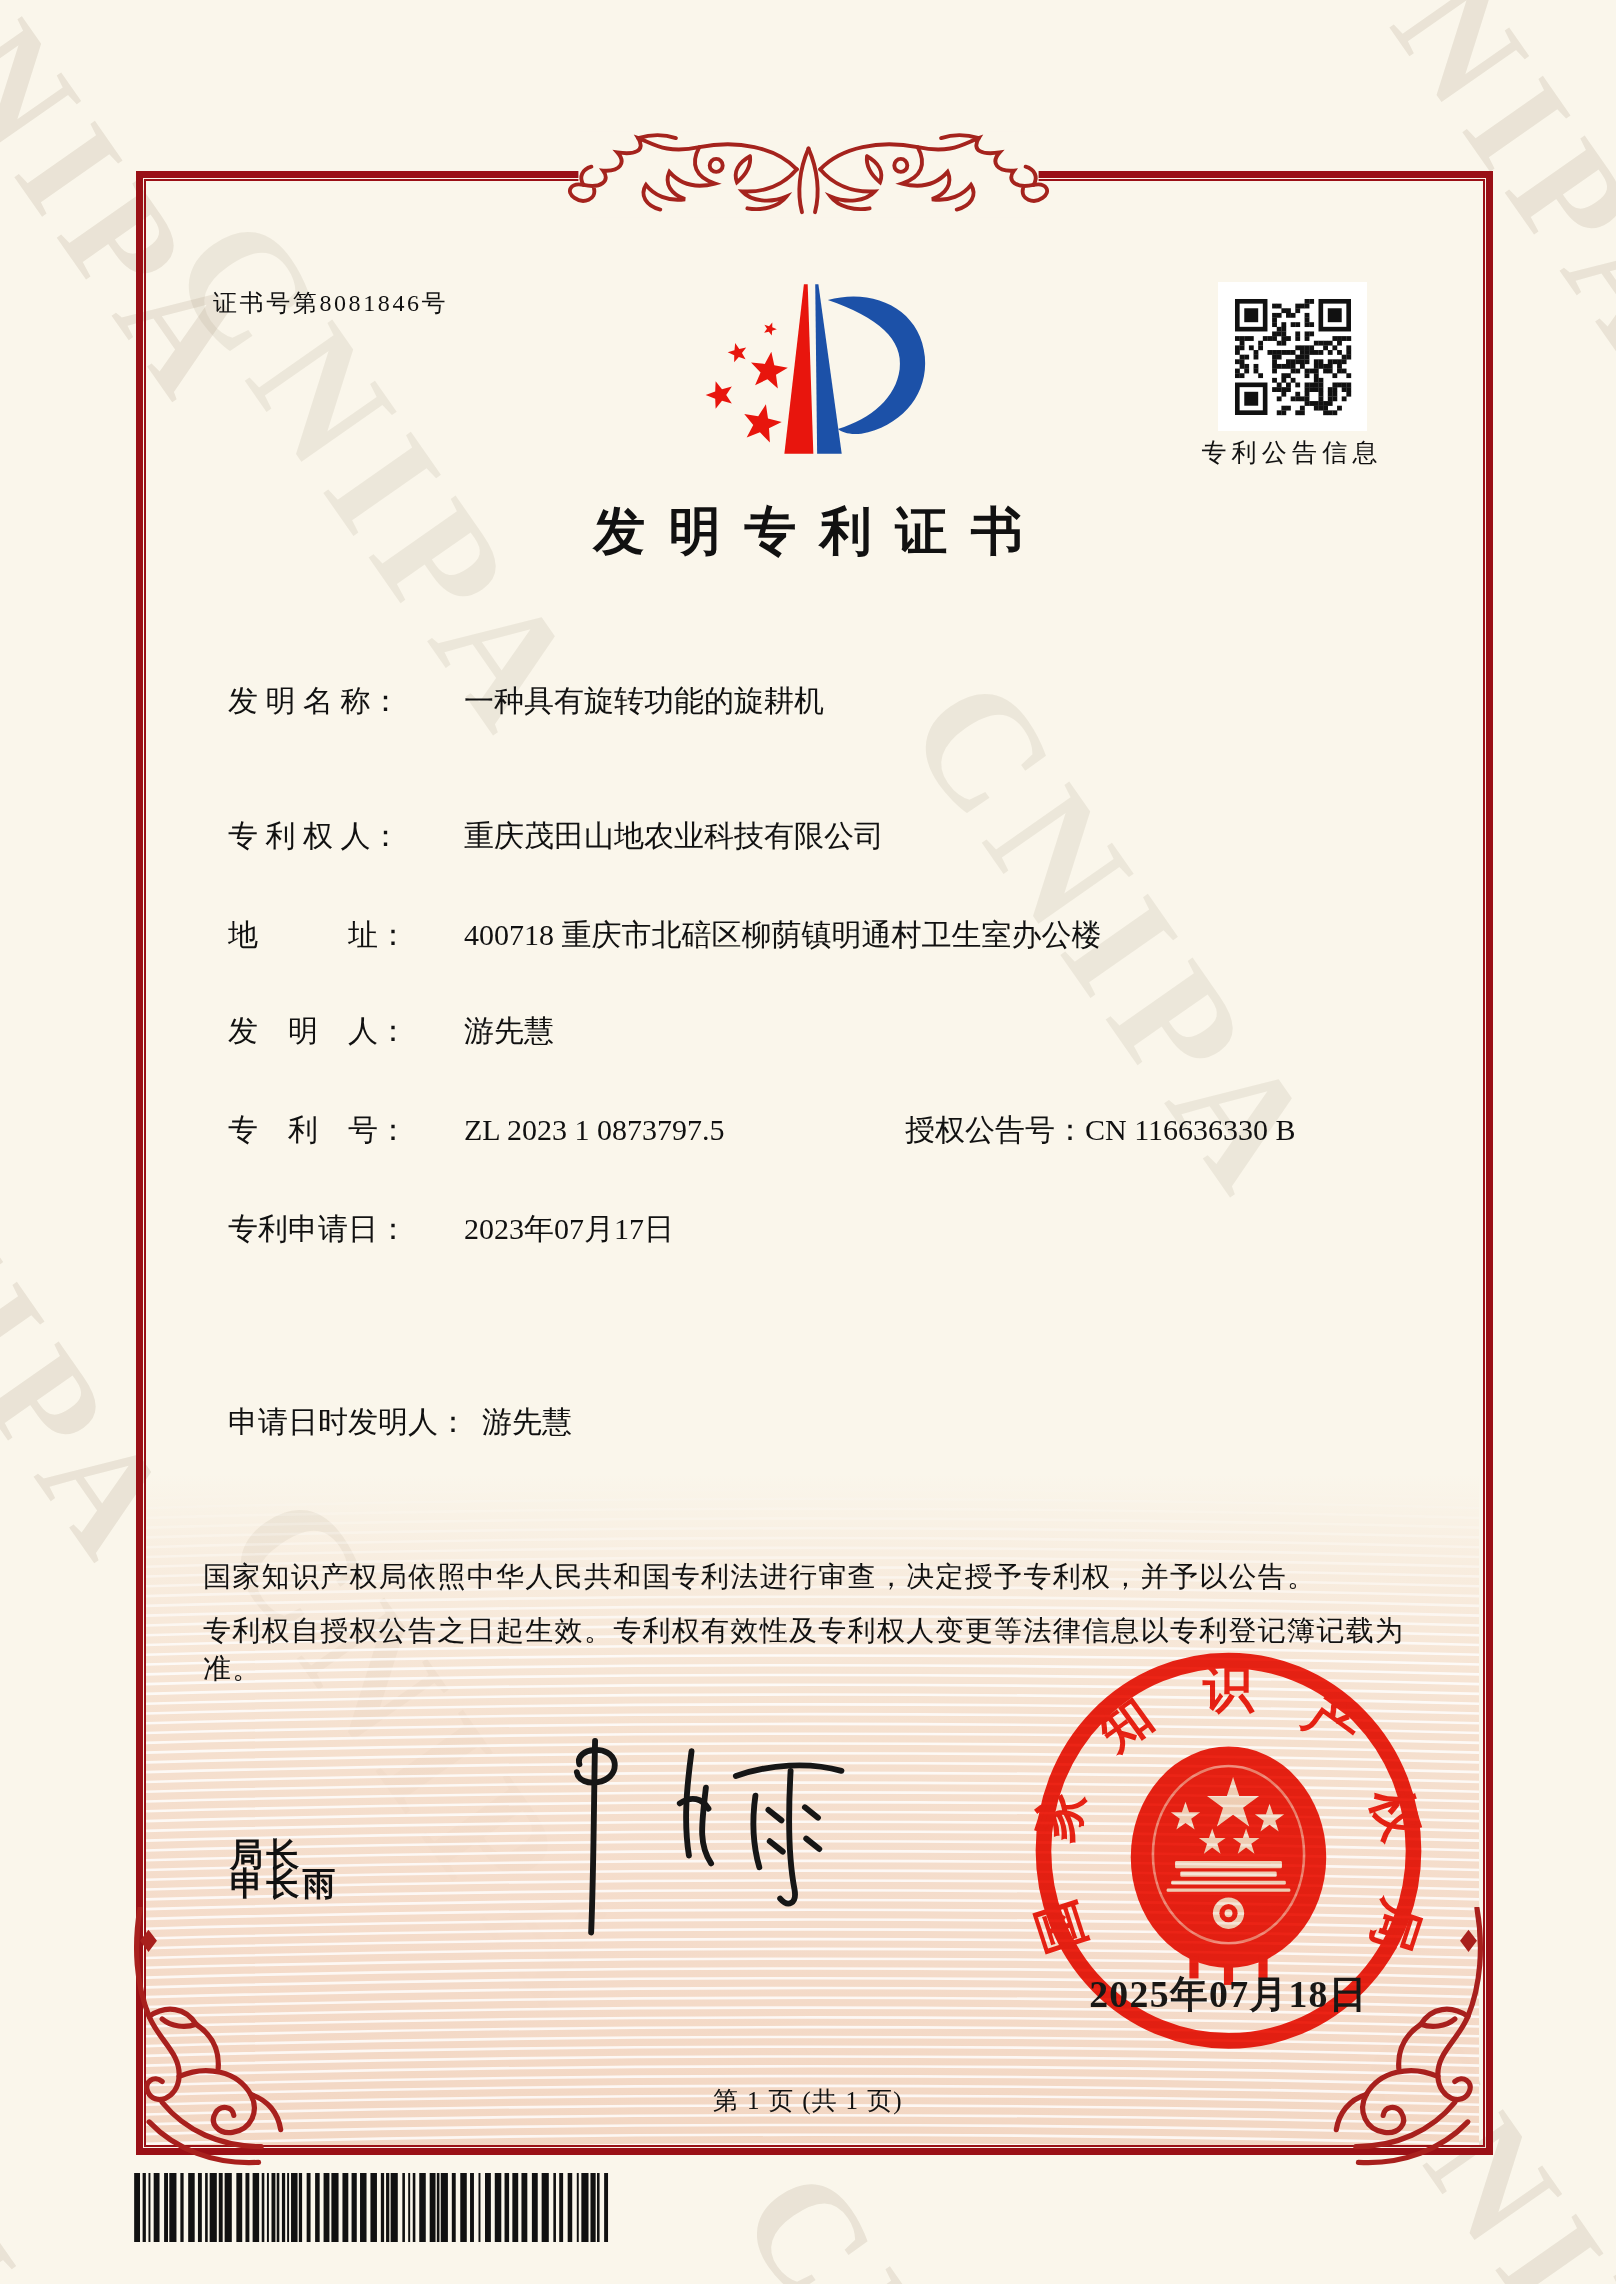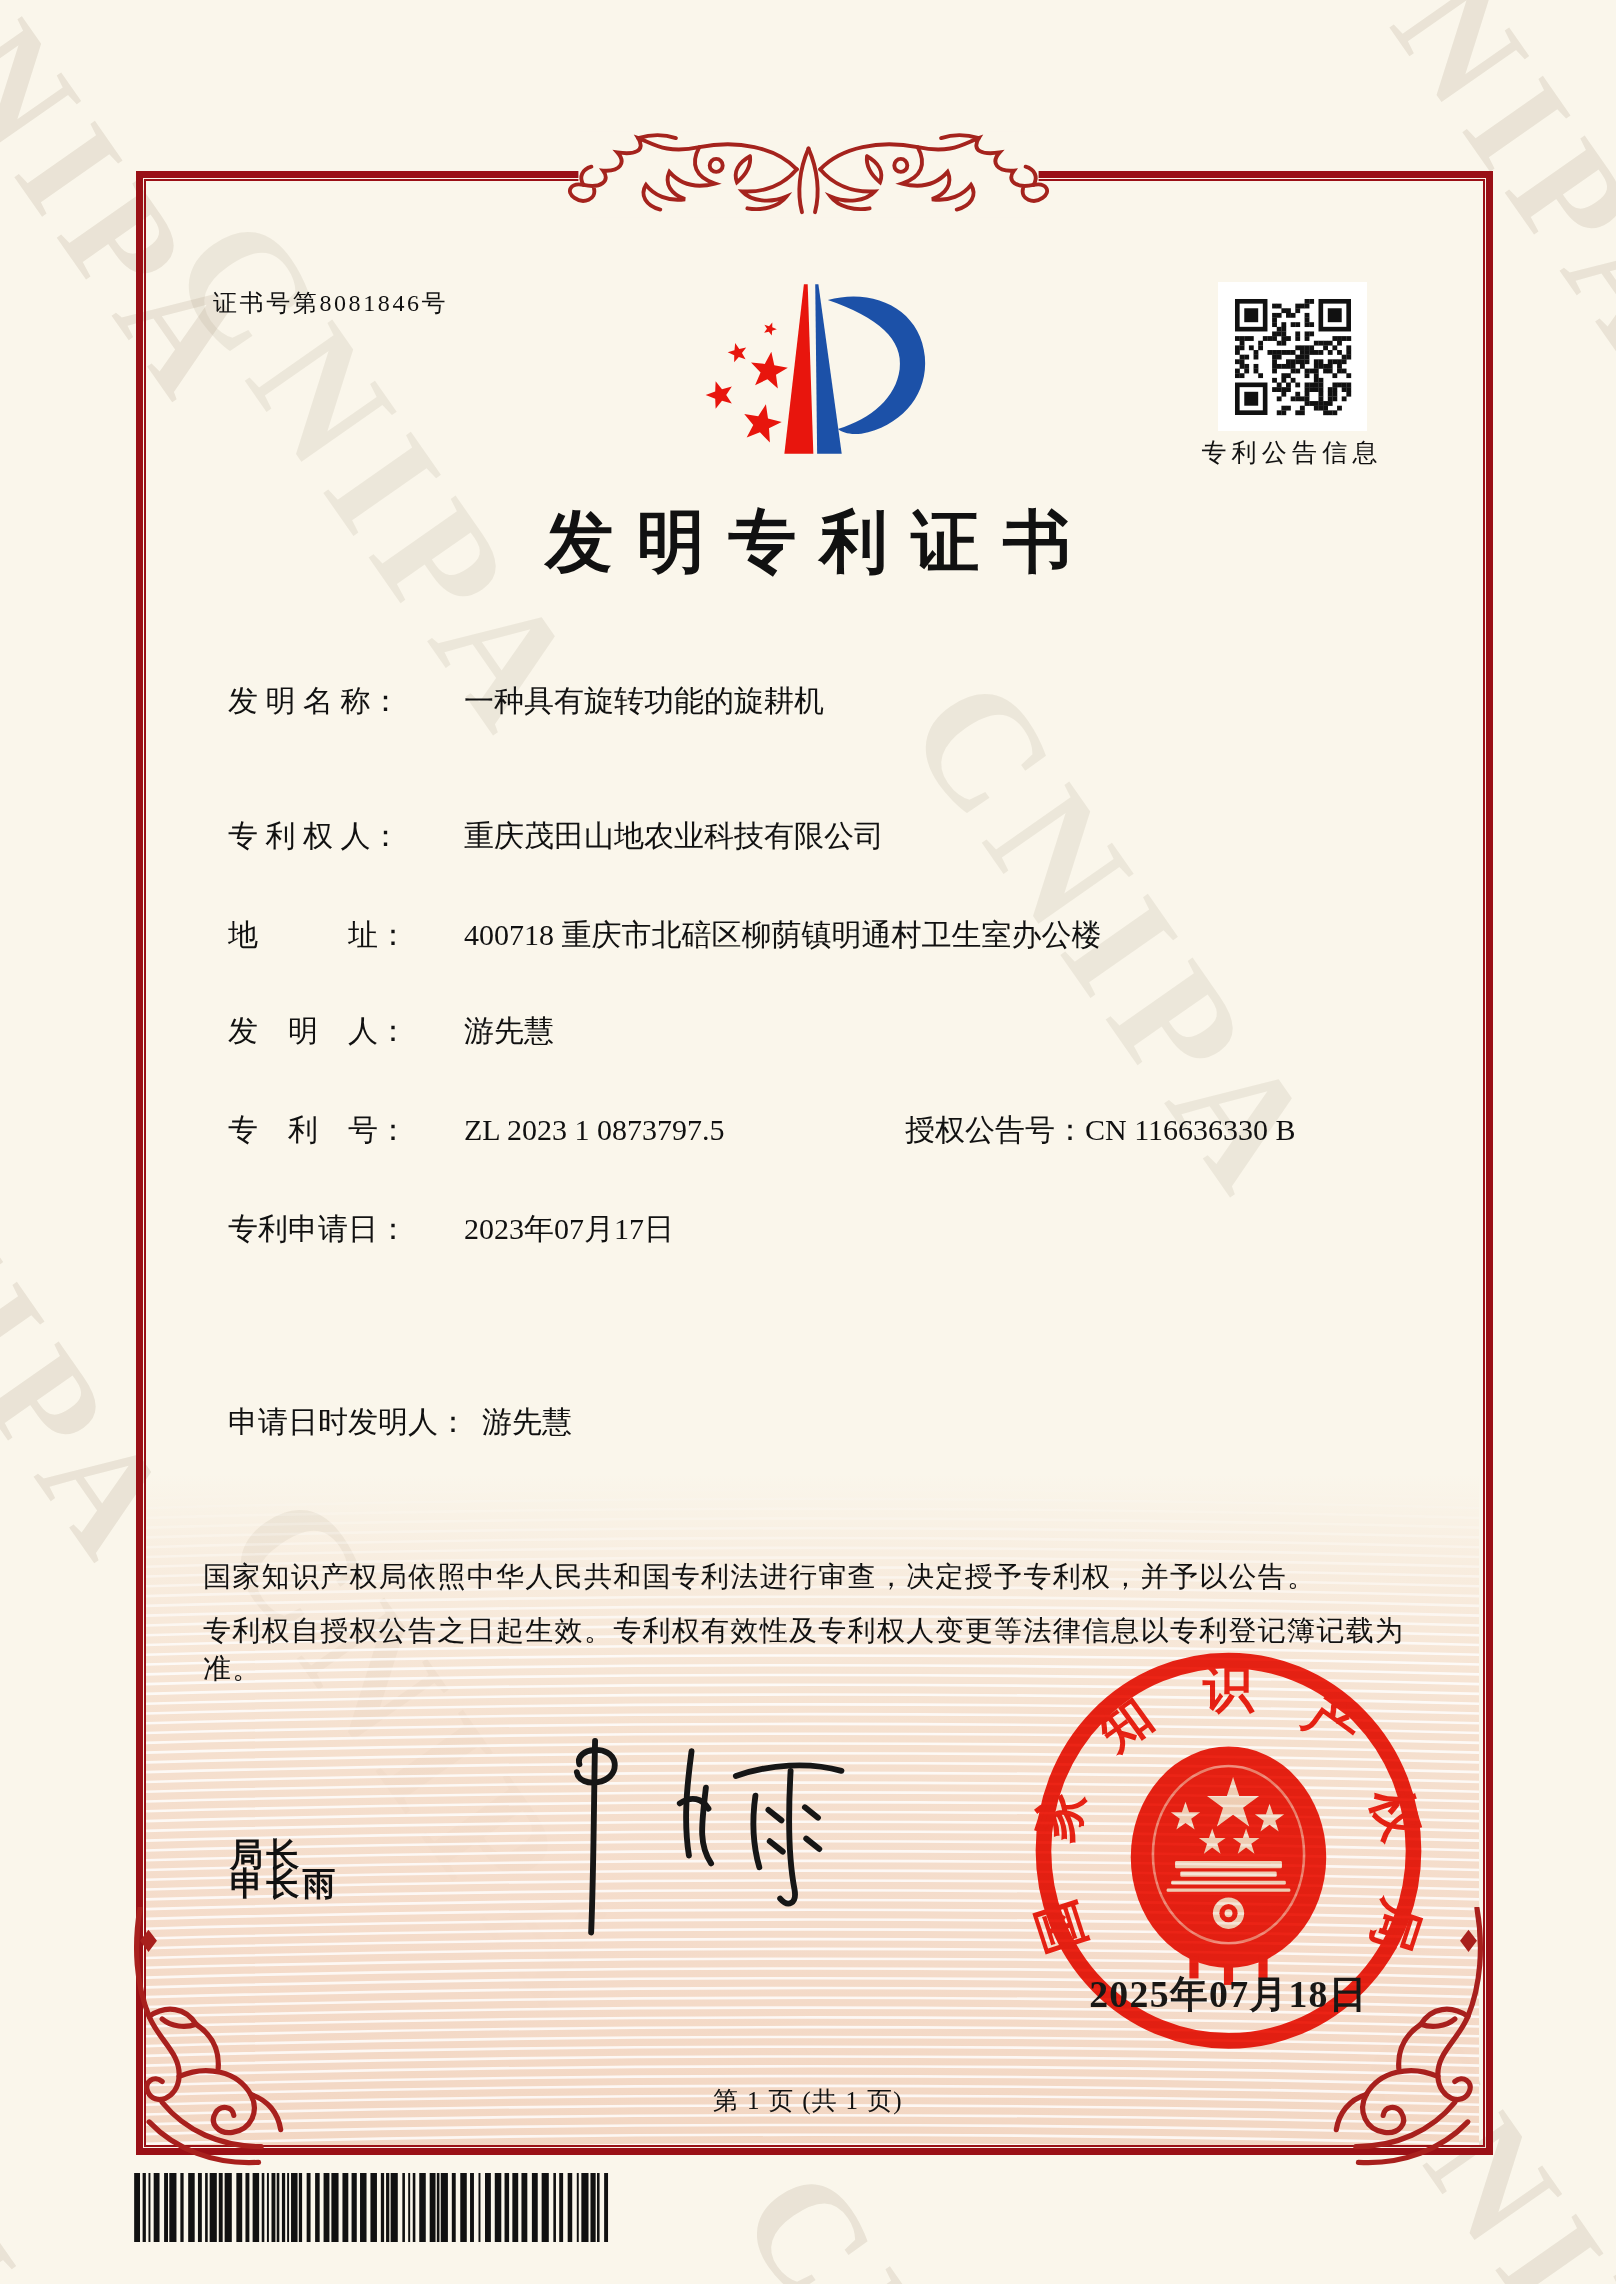--- a/index.html
+++ b/index.html
@@ -45,21 +45,21 @@
   .flourish.br{left:1331px; top:1907px; transform:scaleX(-1);}
   
   .cert-no{position:absolute; z-index:5; left:213px; top:287px; font-size:24px; letter-spacing:2.6px;}
   .logo{position:absolute; z-index:5; left:699px; top:276px; width:235px; height:189px;}
   .qr-box{position:absolute; z-index:5; left:1218px; top:282px; width:149px; height:149px; background:#fff;}
   .qr-box svg{position:absolute; left:0; top:0;}
   .qr-caption{position:absolute; z-index:5; left:1292px; top:436px; transform:translateX(-50%);
     font-size:25px; letter-spacing:5.2px; white-space:nowrap;}
   .title{
     position:absolute; z-index:5; left:50%; top:497px; transform:translateX(-50%);
-    font-size:68px; font-weight:bold; letter-spacing:23.5px; padding-left:23.5px; white-space:nowrap;
+    font-size:52px; font-weight:bold; letter-spacing:23.5px; padding-left:23.5px; white-space:nowrap;
   }
   
   .row{position:absolute; z-index:5; left:228px; font-size:30px; white-space:nowrap;}
   .row .lab{display:inline-block; min-width:222px;}
   .row .val{margin-left:14px;}
   .row .col2{position:absolute; left:677px; top:0; white-space:nowrap;}
   
   .statement{position:absolute; z-index:5; left:203px; width:1226px; font-size:28px; letter-spacing:1.3px;}
   
   .signer{position:absolute; z-index:5; left:230px; font:bold 33px "Liberation Sans","DejaVu Sans",sans-serif; letter-spacing:3.3px;}

